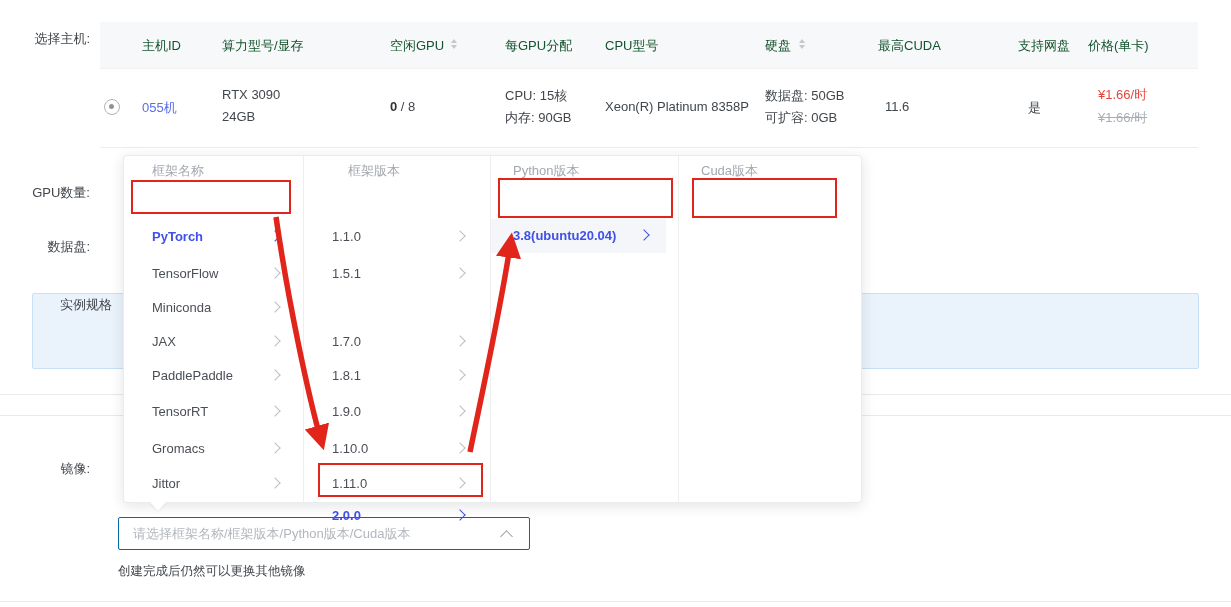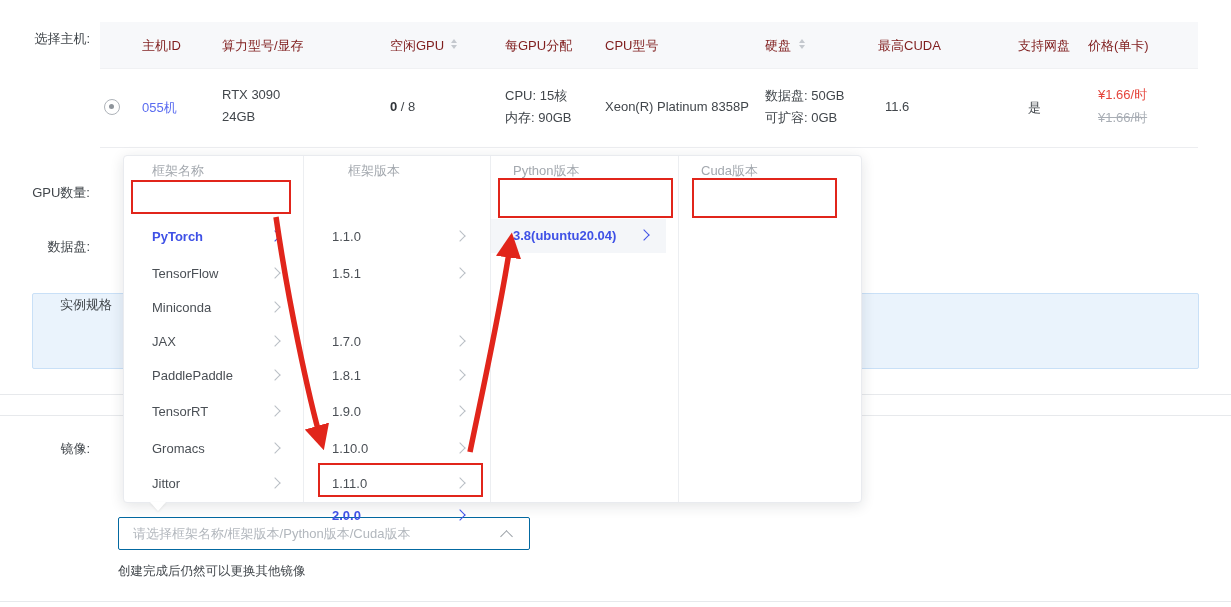--- a/index.html
+++ b/index.html
@@ -1,20 +1,20 @@
 <!DOCTYPE html>
 <html><head>
 <meta charset="utf-8">
 <style>
   html,body{margin:0;padding:0;background:#fff;}
   .page{position:relative;width:1231px;height:607px;background:#fff;overflow:hidden;
         font-family:"Liberation Sans","DejaVu Sans",sans-serif;font-size:13px;color:#41464b;}
   .lbl{position:absolute;left:0;width:90px;text-align:right;color:#41464b;white-space:nowrap;}
   .thead{position:absolute;left:100px;top:22px;width:1098px;height:46px;background:#f7f8fa;border-bottom:1px solid #f0f1f3;}
-  .hcell{position:absolute;top:37px;color:#7f1d1d;white-space:nowrap;}
+  .hcell{position:absolute;top:37px;color:#14532d;white-space:nowrap;}
   .cell{position:absolute;white-space:nowrap;color:#41464b;}
   .link{color:#5a6cf0;cursor:pointer;}
   .sorter{position:absolute;display:flex;flex-direction:column;gap:2px;top:39px;cursor:pointer;}
   .car-u{width:0;height:0;border-left:3.5px solid transparent;border-right:3.5px solid transparent;border-bottom:4.5px solid #c4c8ce;}
   .car-d{width:0;height:0;border-left:3.5px solid transparent;border-right:3.5px solid transparent;border-top:4.5px solid #c4c8ce;}
   .radio{position:absolute;left:104px;top:99px;width:14px;height:14px;border:1px solid #aeb3b9;border-radius:50%;background:#fff;cursor:pointer;}
   .radio::after{content:"";position:absolute;left:3.5px;top:3.5px;width:5px;height:5px;border-radius:50%;background:#8e949b;}
   .rowline{position:absolute;left:100px;top:147px;width:1098px;height:1px;background:#ecedf0;}
   .hr{position:absolute;left:0;width:1231px;height:1px;background:#e7e9ec;}
   .infobox{position:absolute;left:32px;top:293px;width:1167px;height:76px;background:#eaf3fc;border:1px solid #c9e0f7;border-radius:2px;box-sizing:border-box;z-index:1;}
@@ -81,21 +81,21 @@
   <div class="cell price-now" style="left:1098px;top:86px;">¥1.66/时</div>
   <div class="cell price-old" style="left:1098px;top:109px;">¥1.66/时</div>
   <div class="rowline"></div>
 
   <div class="lbl" style="top:184px;">GPU数量:</div>
   <div class="lbl" style="top:238px;">数据盘:</div>
   <div class="infobox"></div>
   <div class="spec-lbl">实例规格</div>
   <div class="hr" style="top:394px;"></div>
   <div class="hr" style="top:415px;"></div>
-  <div class="lbl" style="top:440px;">镜像:</div>
+  <div class="lbl" style="top:460px;">镜像:</div>
 
   <div class="panel">
     <div class="cas-col" style="width:180px;">
       <div class="cas-h" style="left:28px;">框架名称</div>
       <div class="item" style="top:31px;padding-left:28px;"><span class="sel">PyTorch</span><span class="chev b" style="right:12px;"></span></div>
       <div class="item" style="top:68px;padding-left:28px;"><span>TensorFlow</span><span class="chev" style="right:12px;"></span></div>
       <div class="item" style="top:102px;padding-left:28px;"><span>Miniconda</span><span class="chev" style="right:12px;"></span></div>
       <div class="item" style="top:136px;padding-left:28px;"><span>JAX</span><span class="chev" style="right:12px;"></span></div>
       <div class="item" style="top:170px;padding-left:28px;"><span>PaddlePaddle</span><span class="chev" style="right:12px;"></span></div>
       <div class="item" style="top:206px;padding-left:28px;"><span>TensorRT</span><span class="chev" style="right:12px;"></span></div>

